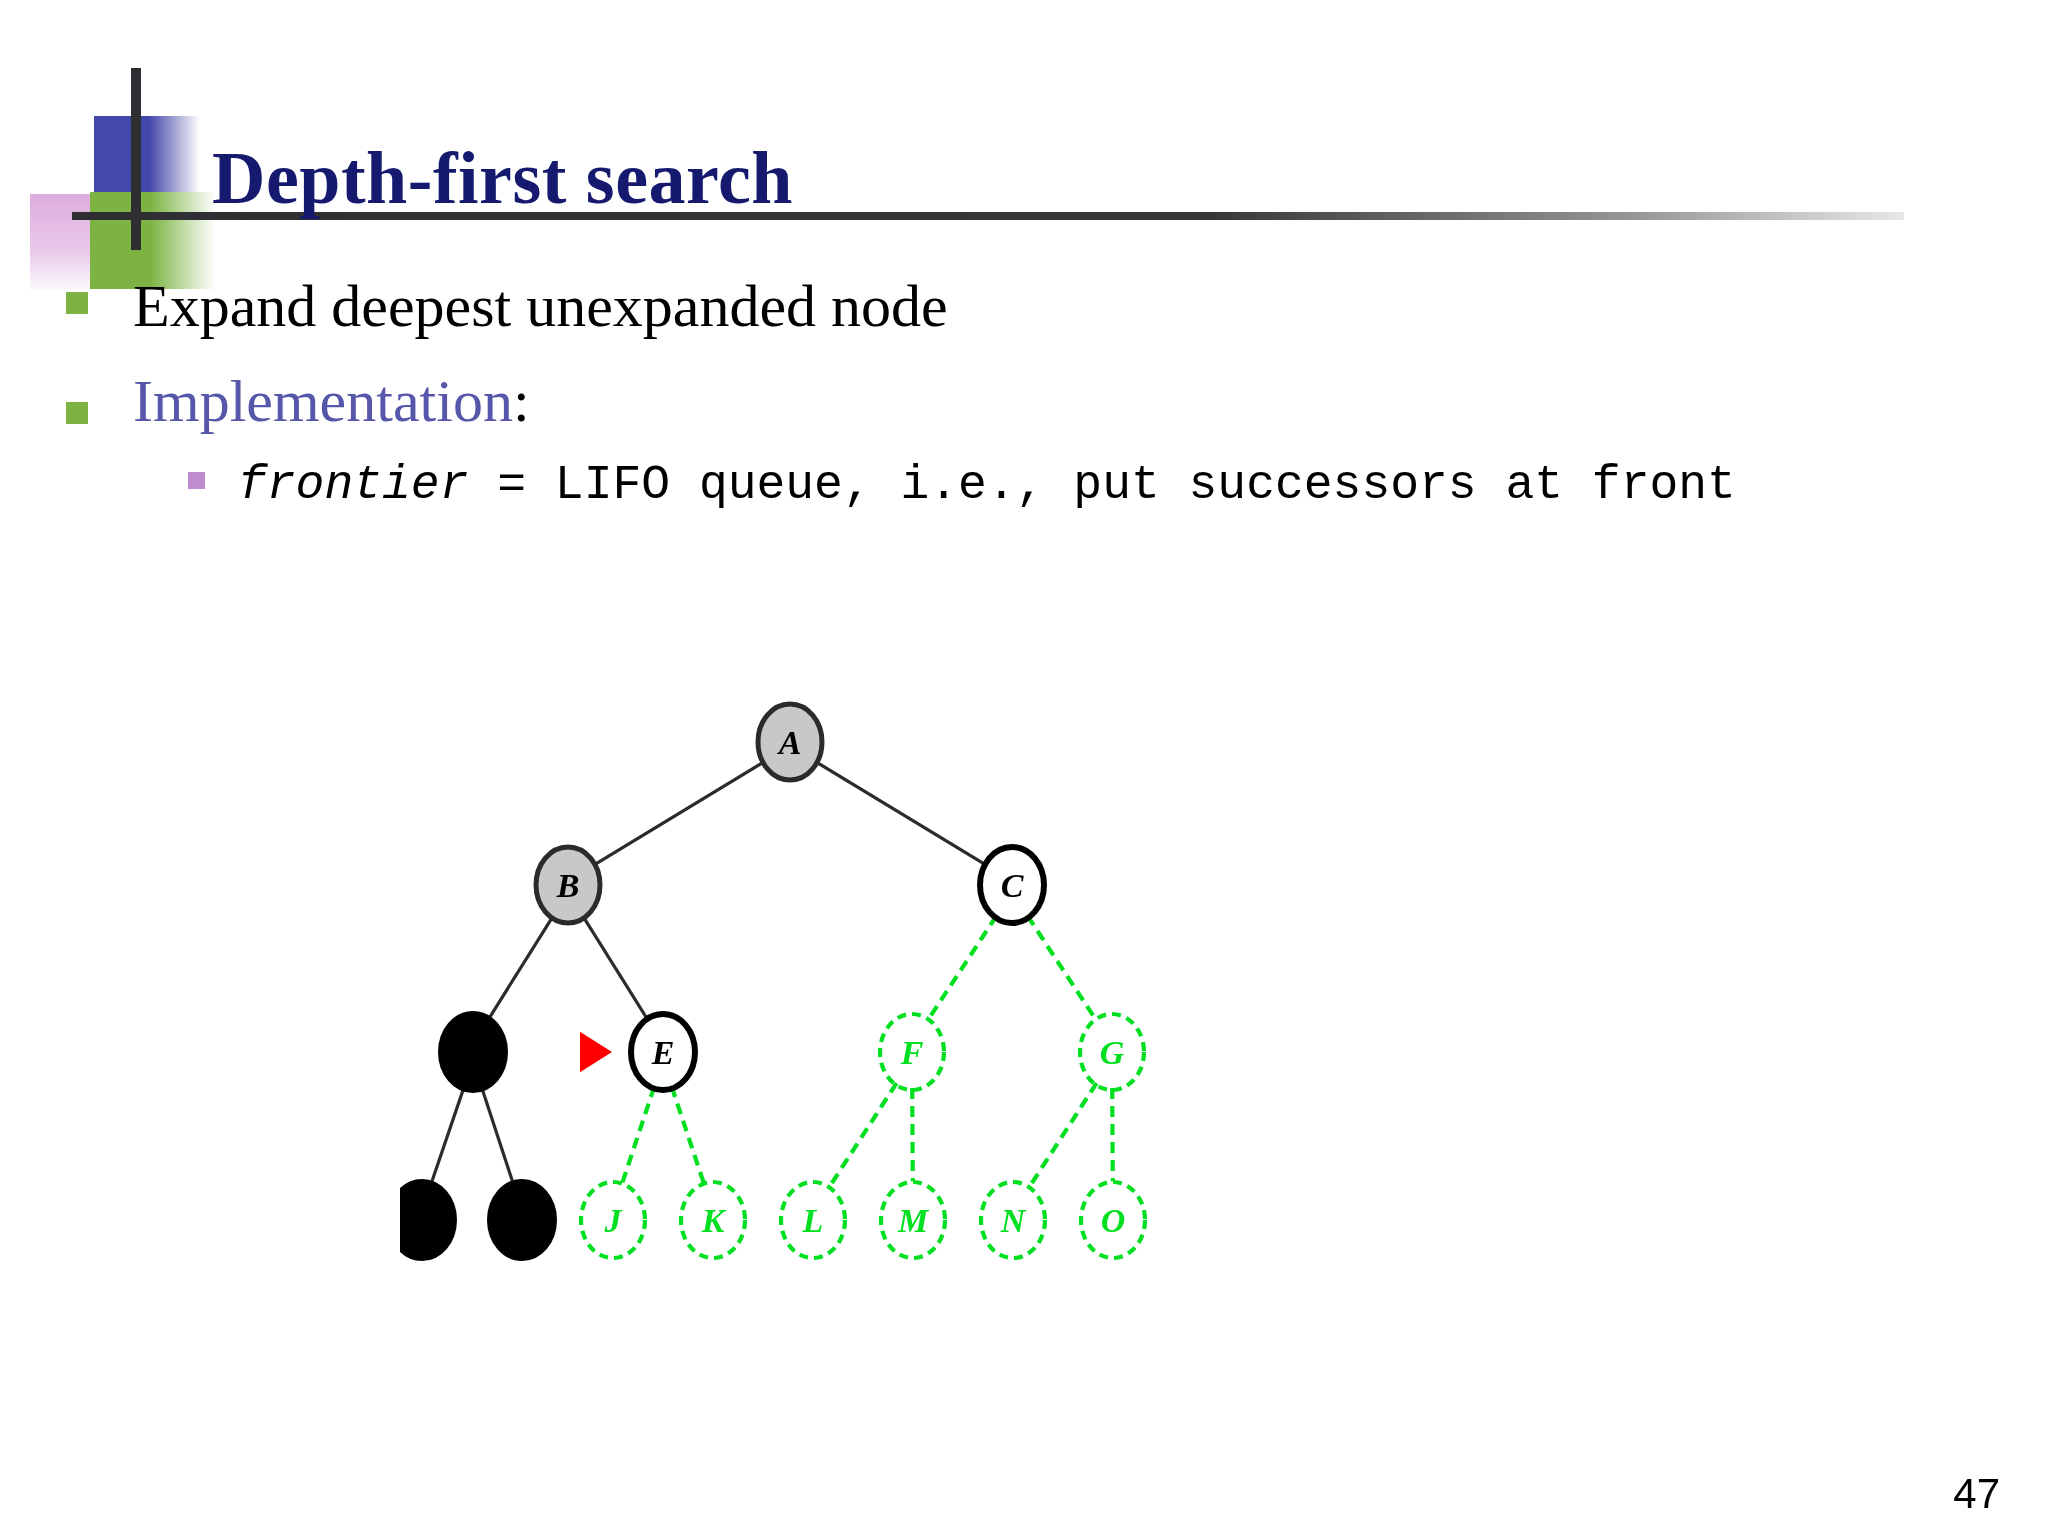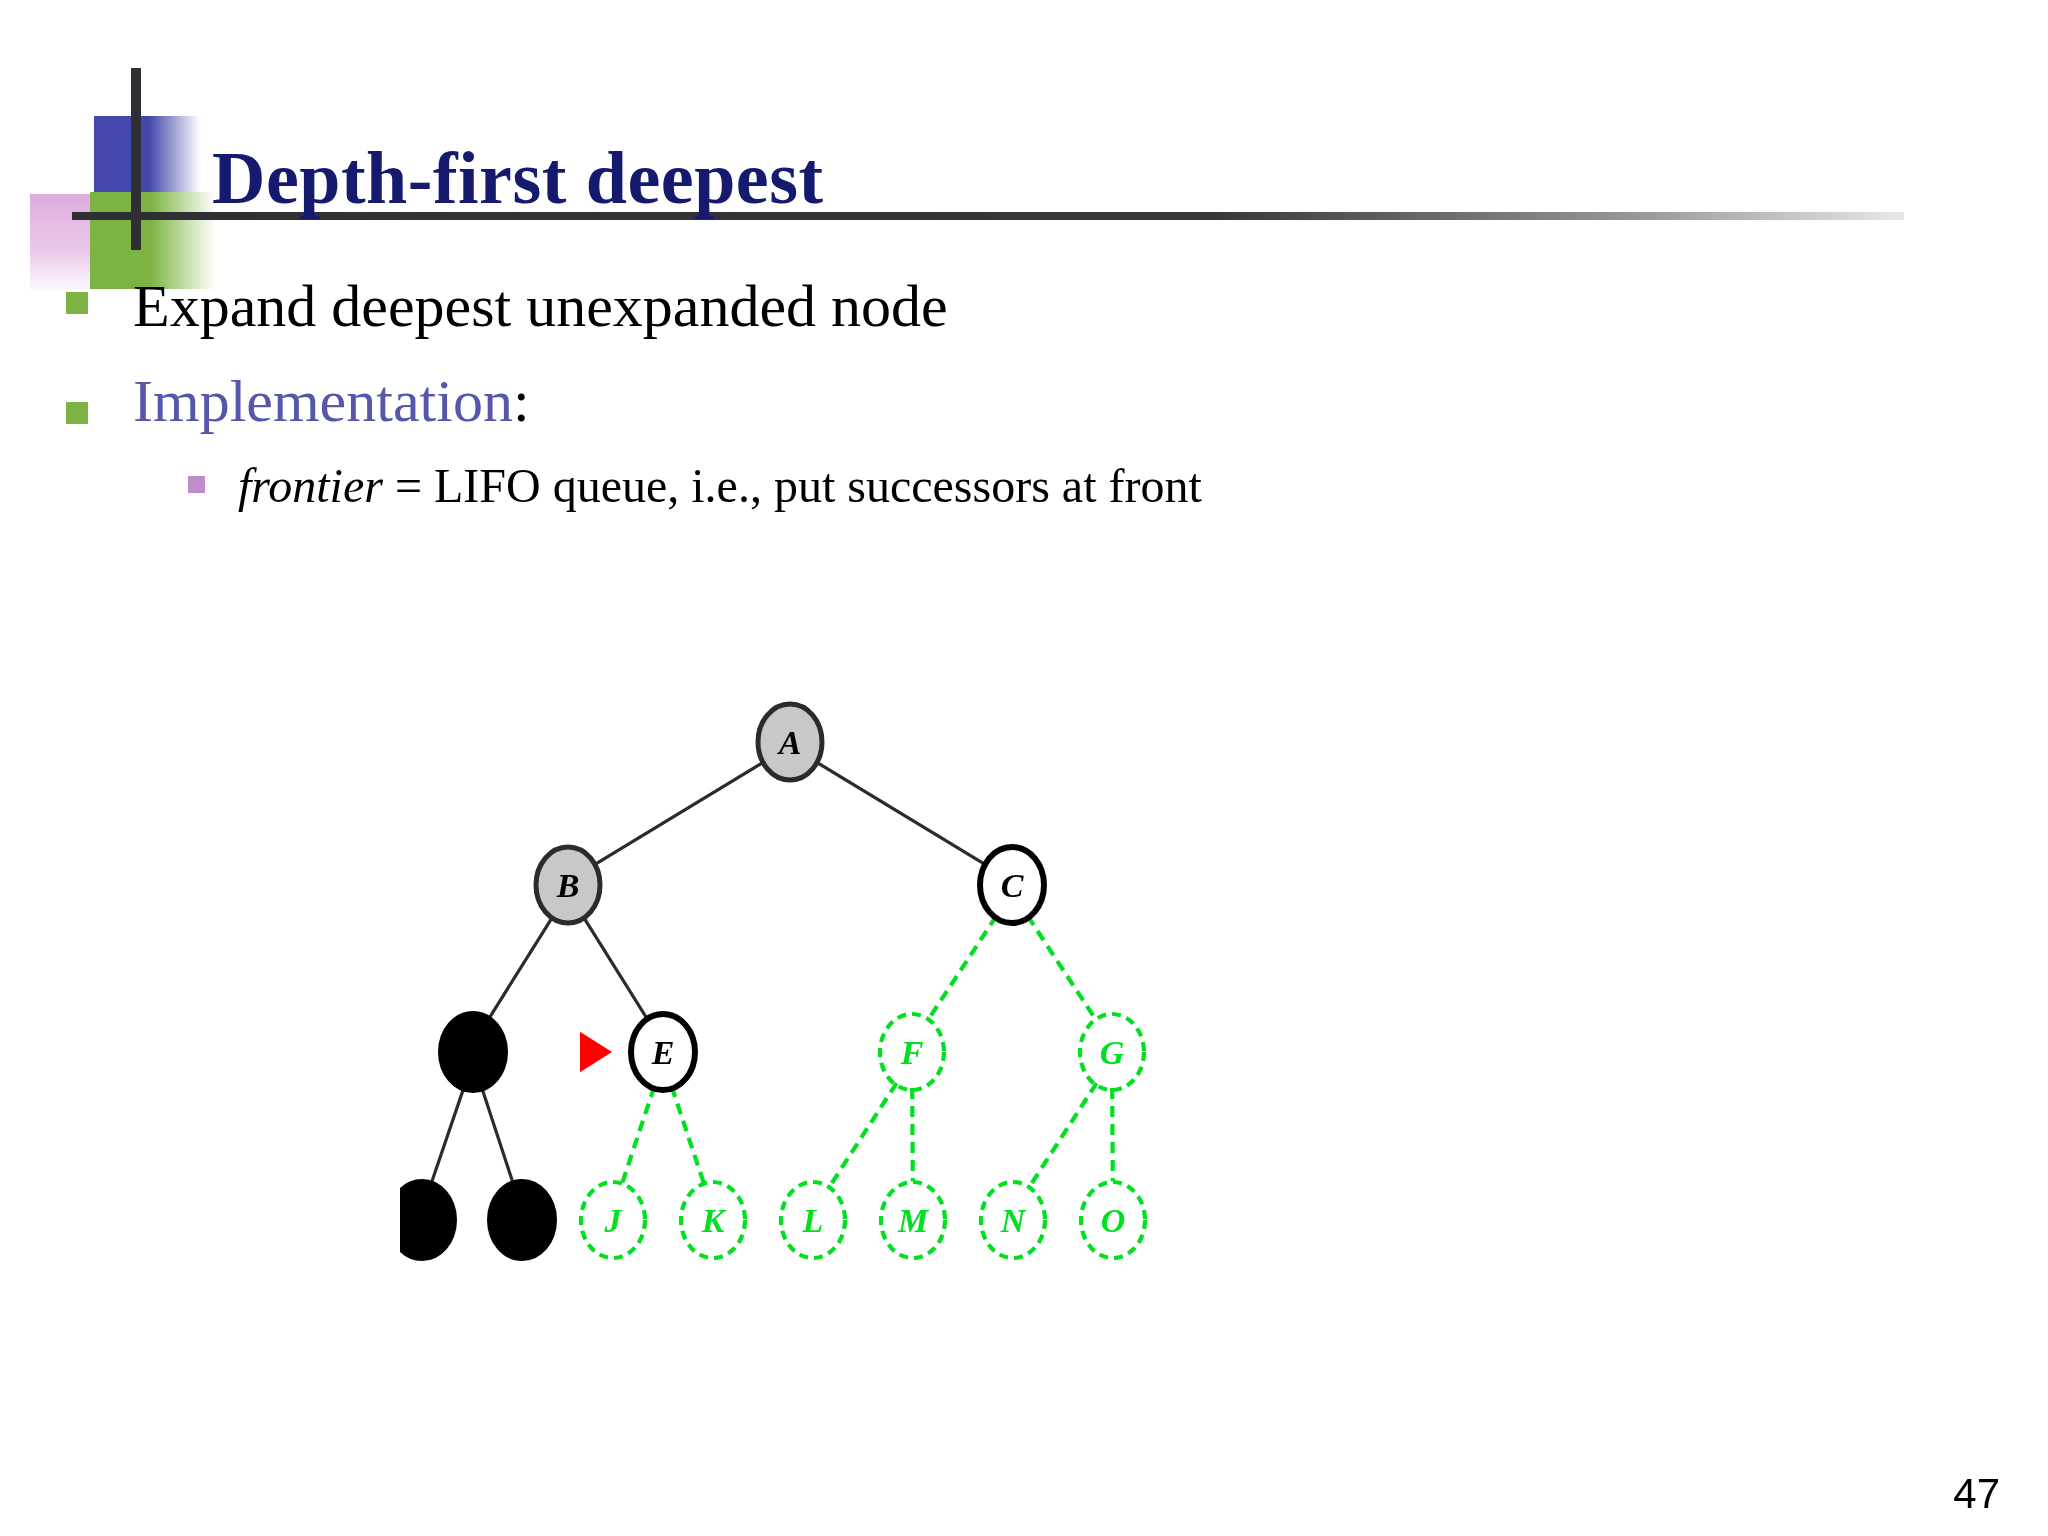--- a/index.html
+++ b/index.html
@@ -102,21 +102,21 @@
   }
   .btext-l2 {
     font-size: 60px;
     color: #5656ab;
     font-family: "Liberation Serif", serif;
   }
   .btext-l2 .colon { color: #000000; }
   .btext-l3 {
     font-size: 48px;
     color: #000000;
-    font-family: Liberation Serif, serif;
+    font-family: Liberation Mono, monospace;
   }
   .btext-l3 .ital { font-style: italic; }
 
   
   #tree-figure {
     position: absolute;
     left: 400px; top: 670px;
     width: 1300px; height: 740px;
   }
   #tree-svg { display: block; }
@@ -134,21 +134,21 @@
 <body>
 
 <div id="title-decor">
   <div class="decor-pink2"></div>
   <div class="decor-blue"></div>
   <div class="decor-green"></div>
   <div class="decor-vline"></div>
   <div class="decor-hline"></div>
 </div>
 
-<h1 id="page-title">Depth-first deepest</h1>
+<h1 id="page-title">Depth-first search</h1>
 
 <div id="bullets">
 
   <div class="bullet-row bullet-l1">
     <span class="marker marker-green"></span>
     <span class="btext-l1">Expand deepest unexpanded node</span>
   </div>
 
   <div class="bullet-row bullet-l2">
     <span class="marker marker-green"></span>

